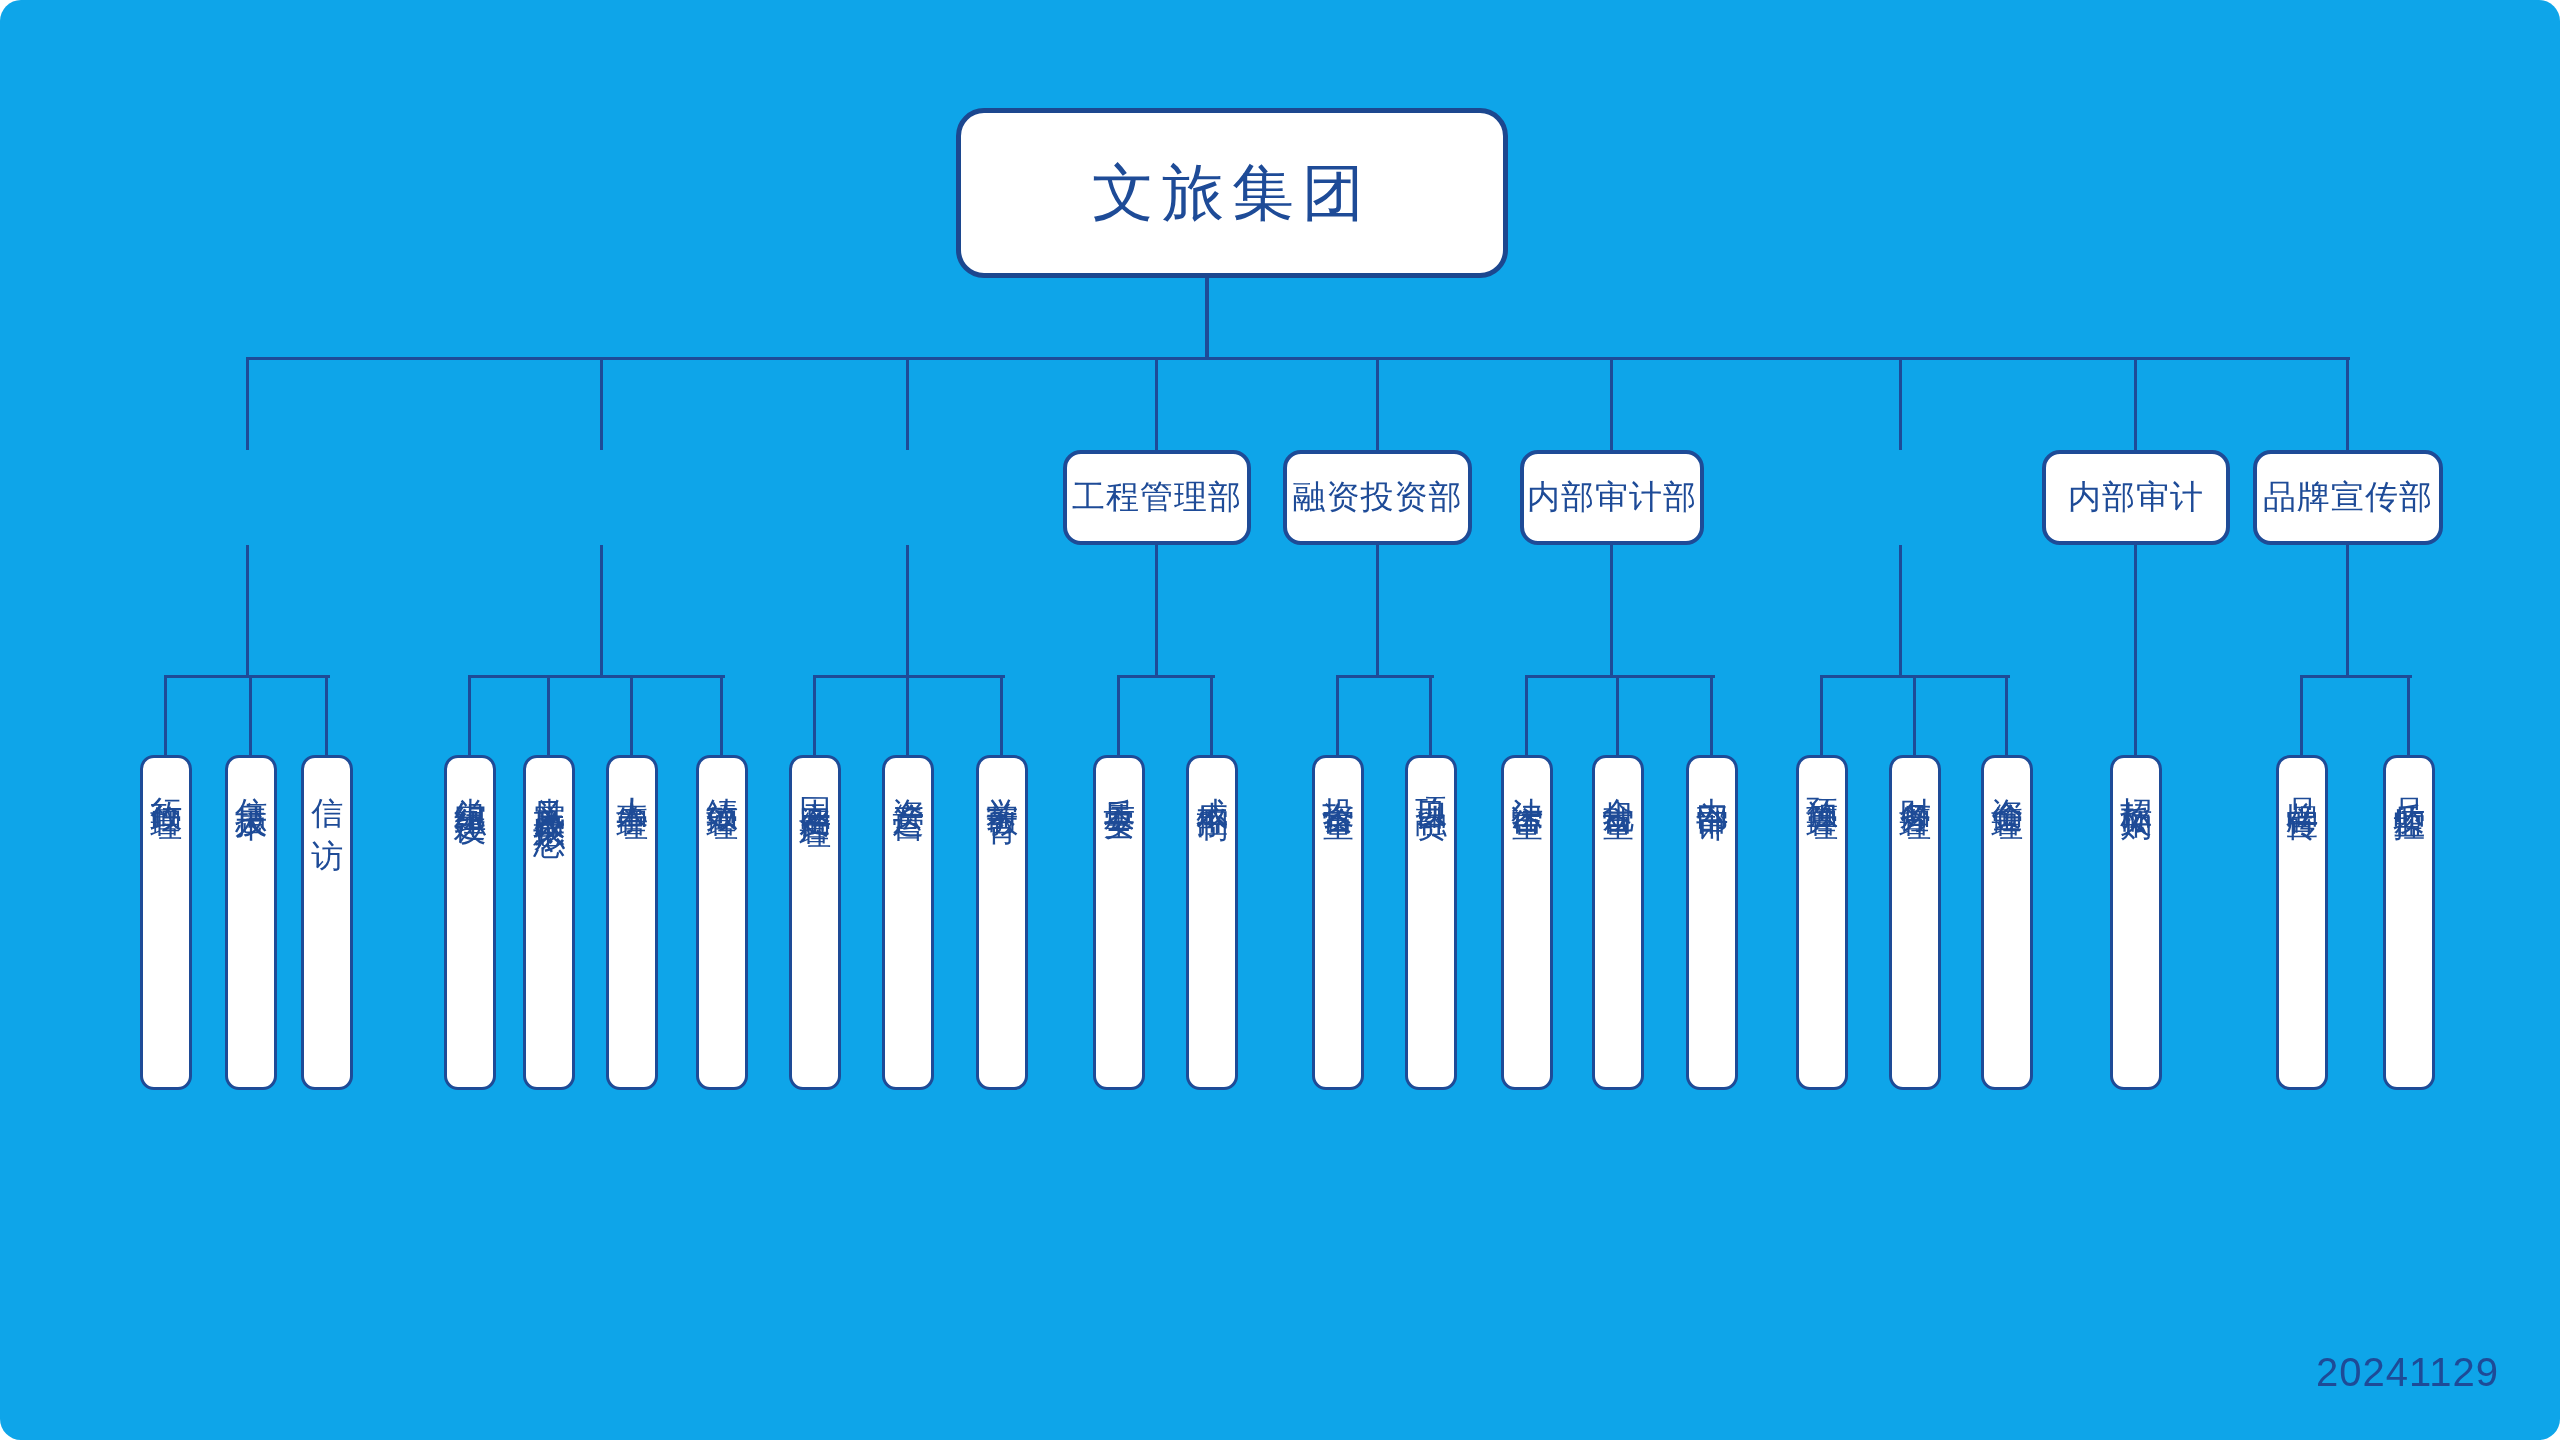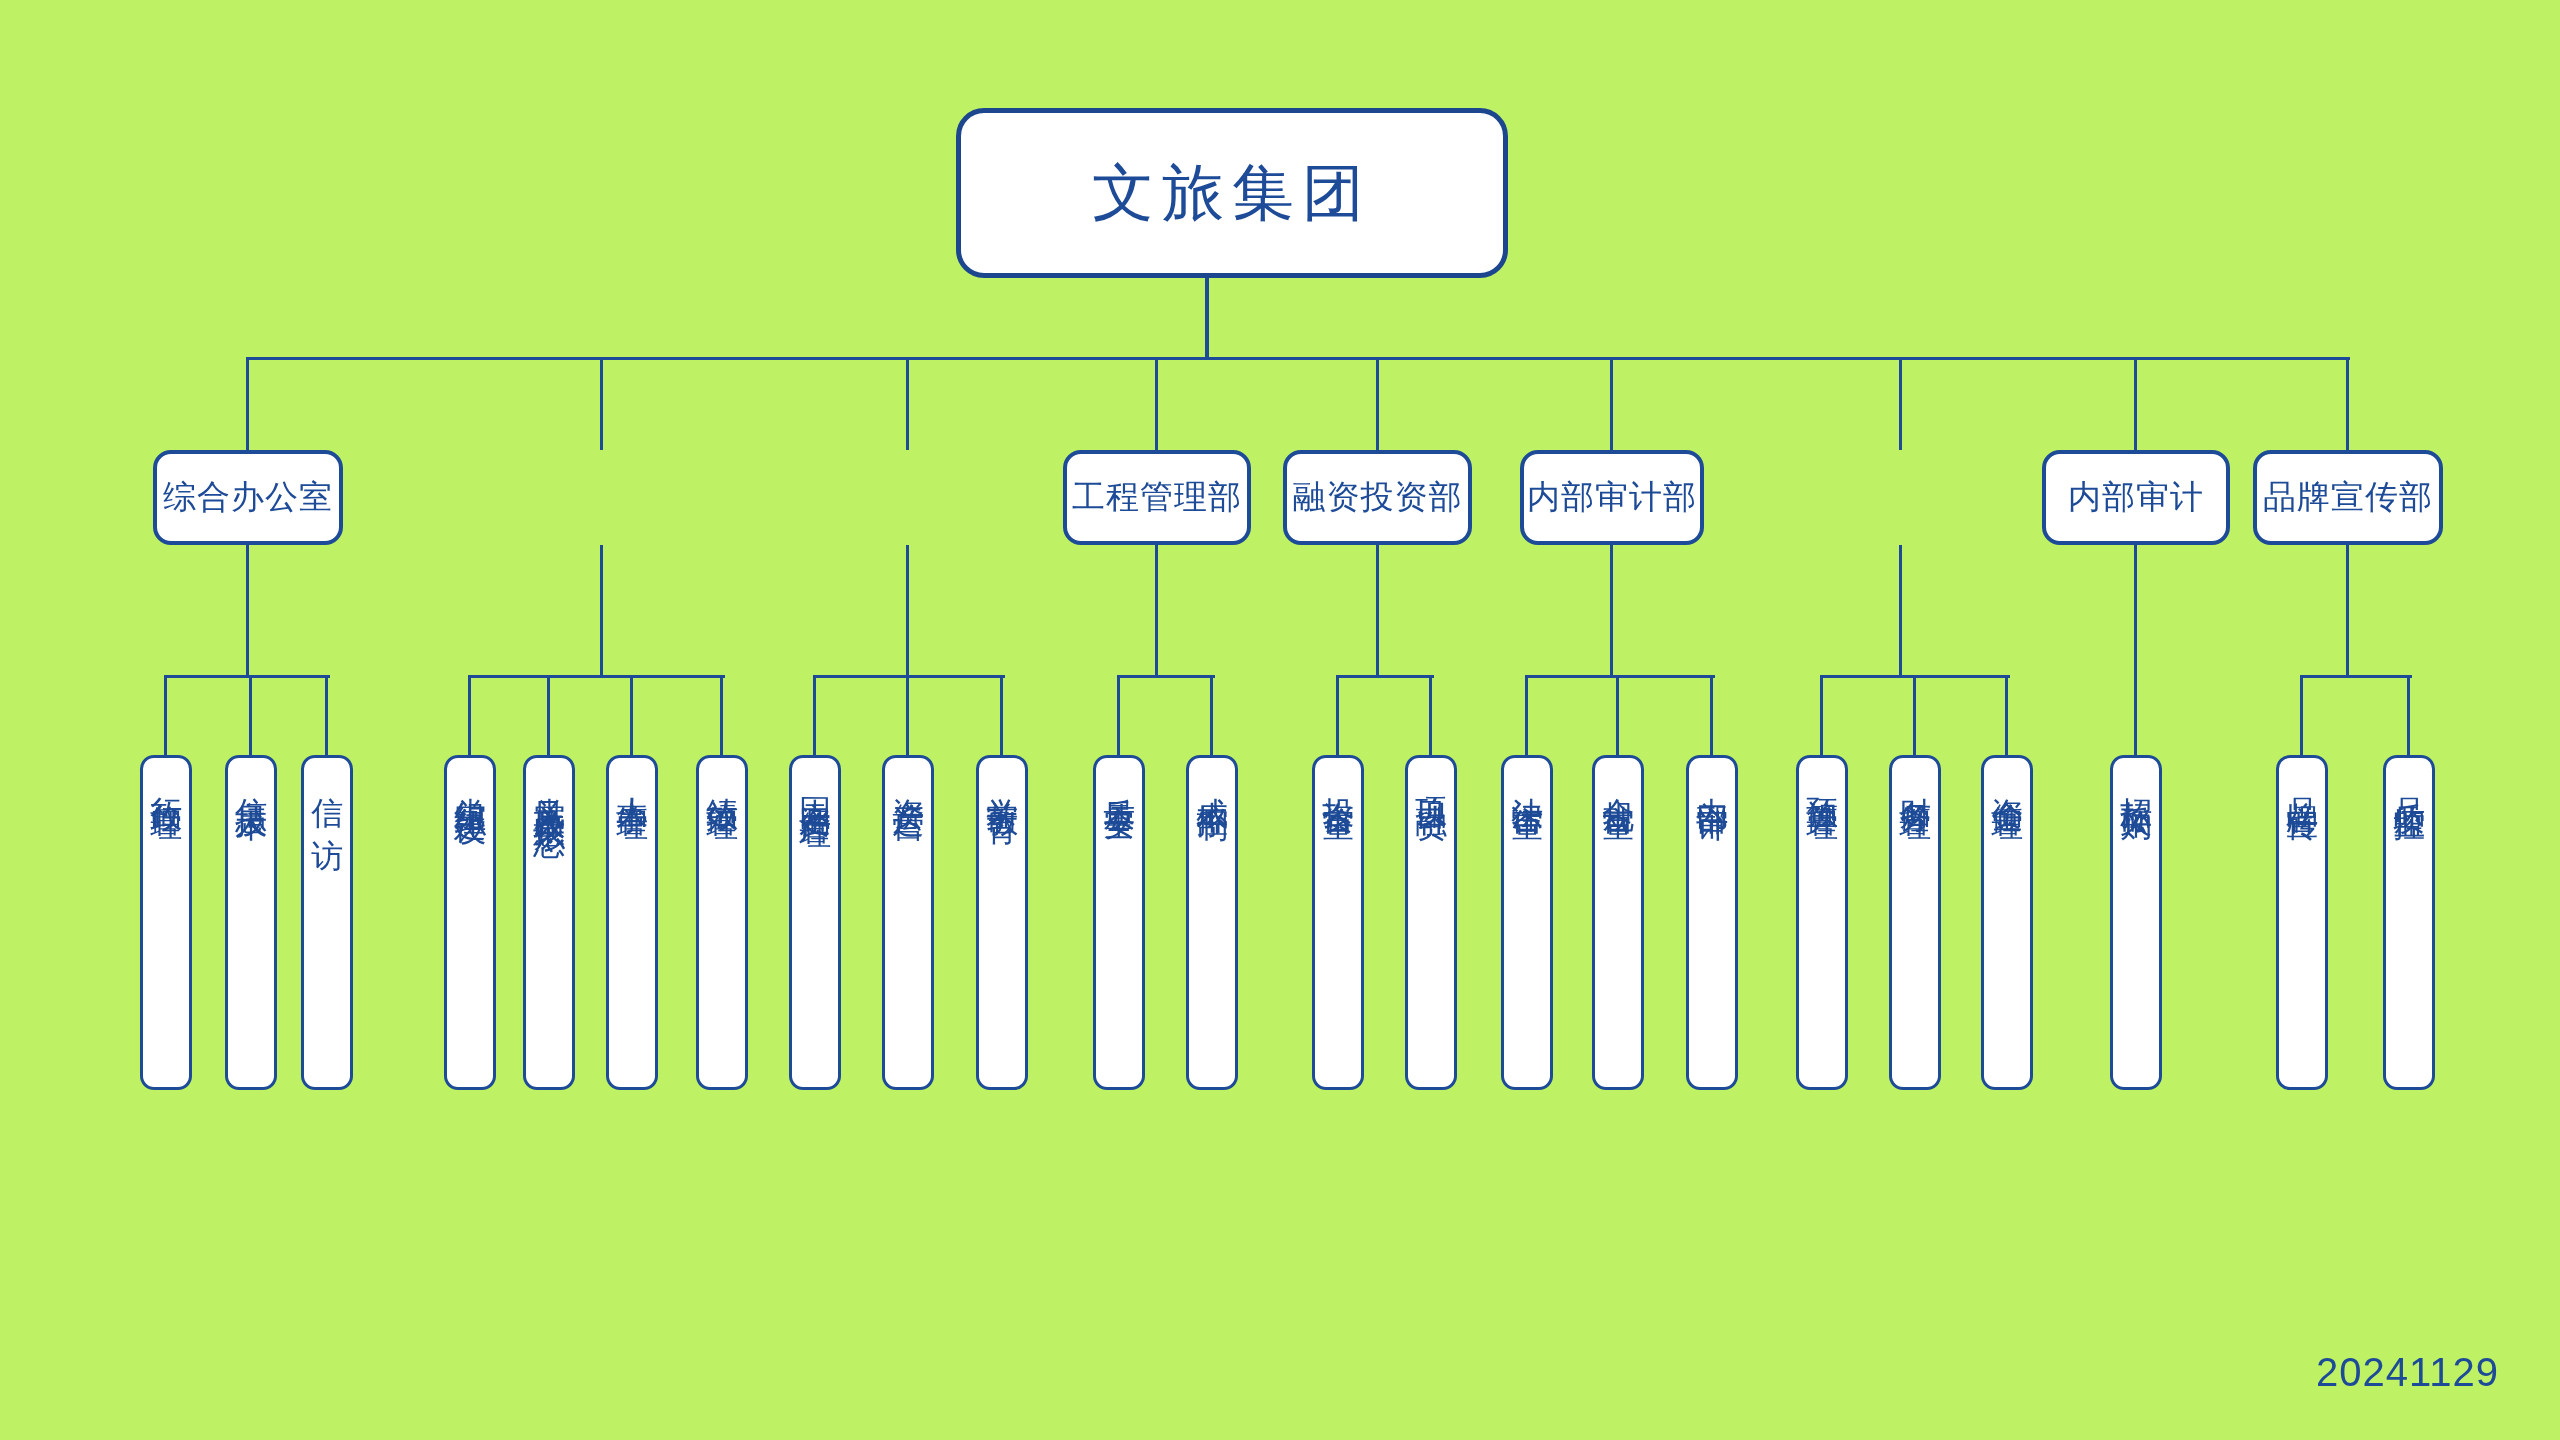--- a/index.html
+++ b/index.html
@@ -1,18 +1,18 @@
 <!DOCTYPE html>
 <html><head>
 <meta charset="utf-8">
 <style>
   :root { --blue:#1e4b97; --blue-dark:#1c478f; }
   html,body { margin:0; padding:0; background:#ffffff; }
   body { font-family:"Liberation Sans", sans-serif; }
-  #stage { position:relative; width:2560px; height:1440px; background:#bef264; overflow:hidden; }
+  #stage { position:relative; width:2560px; height:1440px; background:#0ea5e9; overflow:hidden;border-radius:21px; }
 
   
   .h { position:absolute; height:3px; background:var(--blue); }
   .v { position:absolute; width:3px; background:var(--blue); }
   .v.thick { width:4px; }
 
   
   .node { position:absolute; box-sizing:border-box; background:#ffffff; color:var(--blue);
           border:4px solid var(--blue); display:flex; align-items:center; justify-content:center; }
   .root-node { left:956px; top:108px; width:552px; height:170px; border-width:5px;
@@ -87,23 +87,20 @@
     <i class="v" style="left:1913px;top:675px;height:80px"></i>
     <i class="v" style="left:2005px;top:675px;height:80px"></i>
     <i class="v" style="left:2300px;top:675px;height:80px"></i>
     <i class="v" style="left:2407px;top:675px;height:80px"></i>
   </div>
 
   <div class="node root-node">
     <span>文旅集团</span>
   </div>
 
-  <div class="node dept" style="left:153px;width:190px">
-      <span>综合办公室</span>
-    </div>
   <div class="node dept" style="left:1063px;width:188px">
       <span>工程管理部</span>
     </div>
   <div class="node dept" style="left:1283px;width:189px">
       <span>融资投资部</span>
     </div>
   <div class="node dept" style="left:1520px;width:184px">
       <span>内部审计部</span>
     </div>
   <div class="node dept" style="left:2042px;width:188px">

